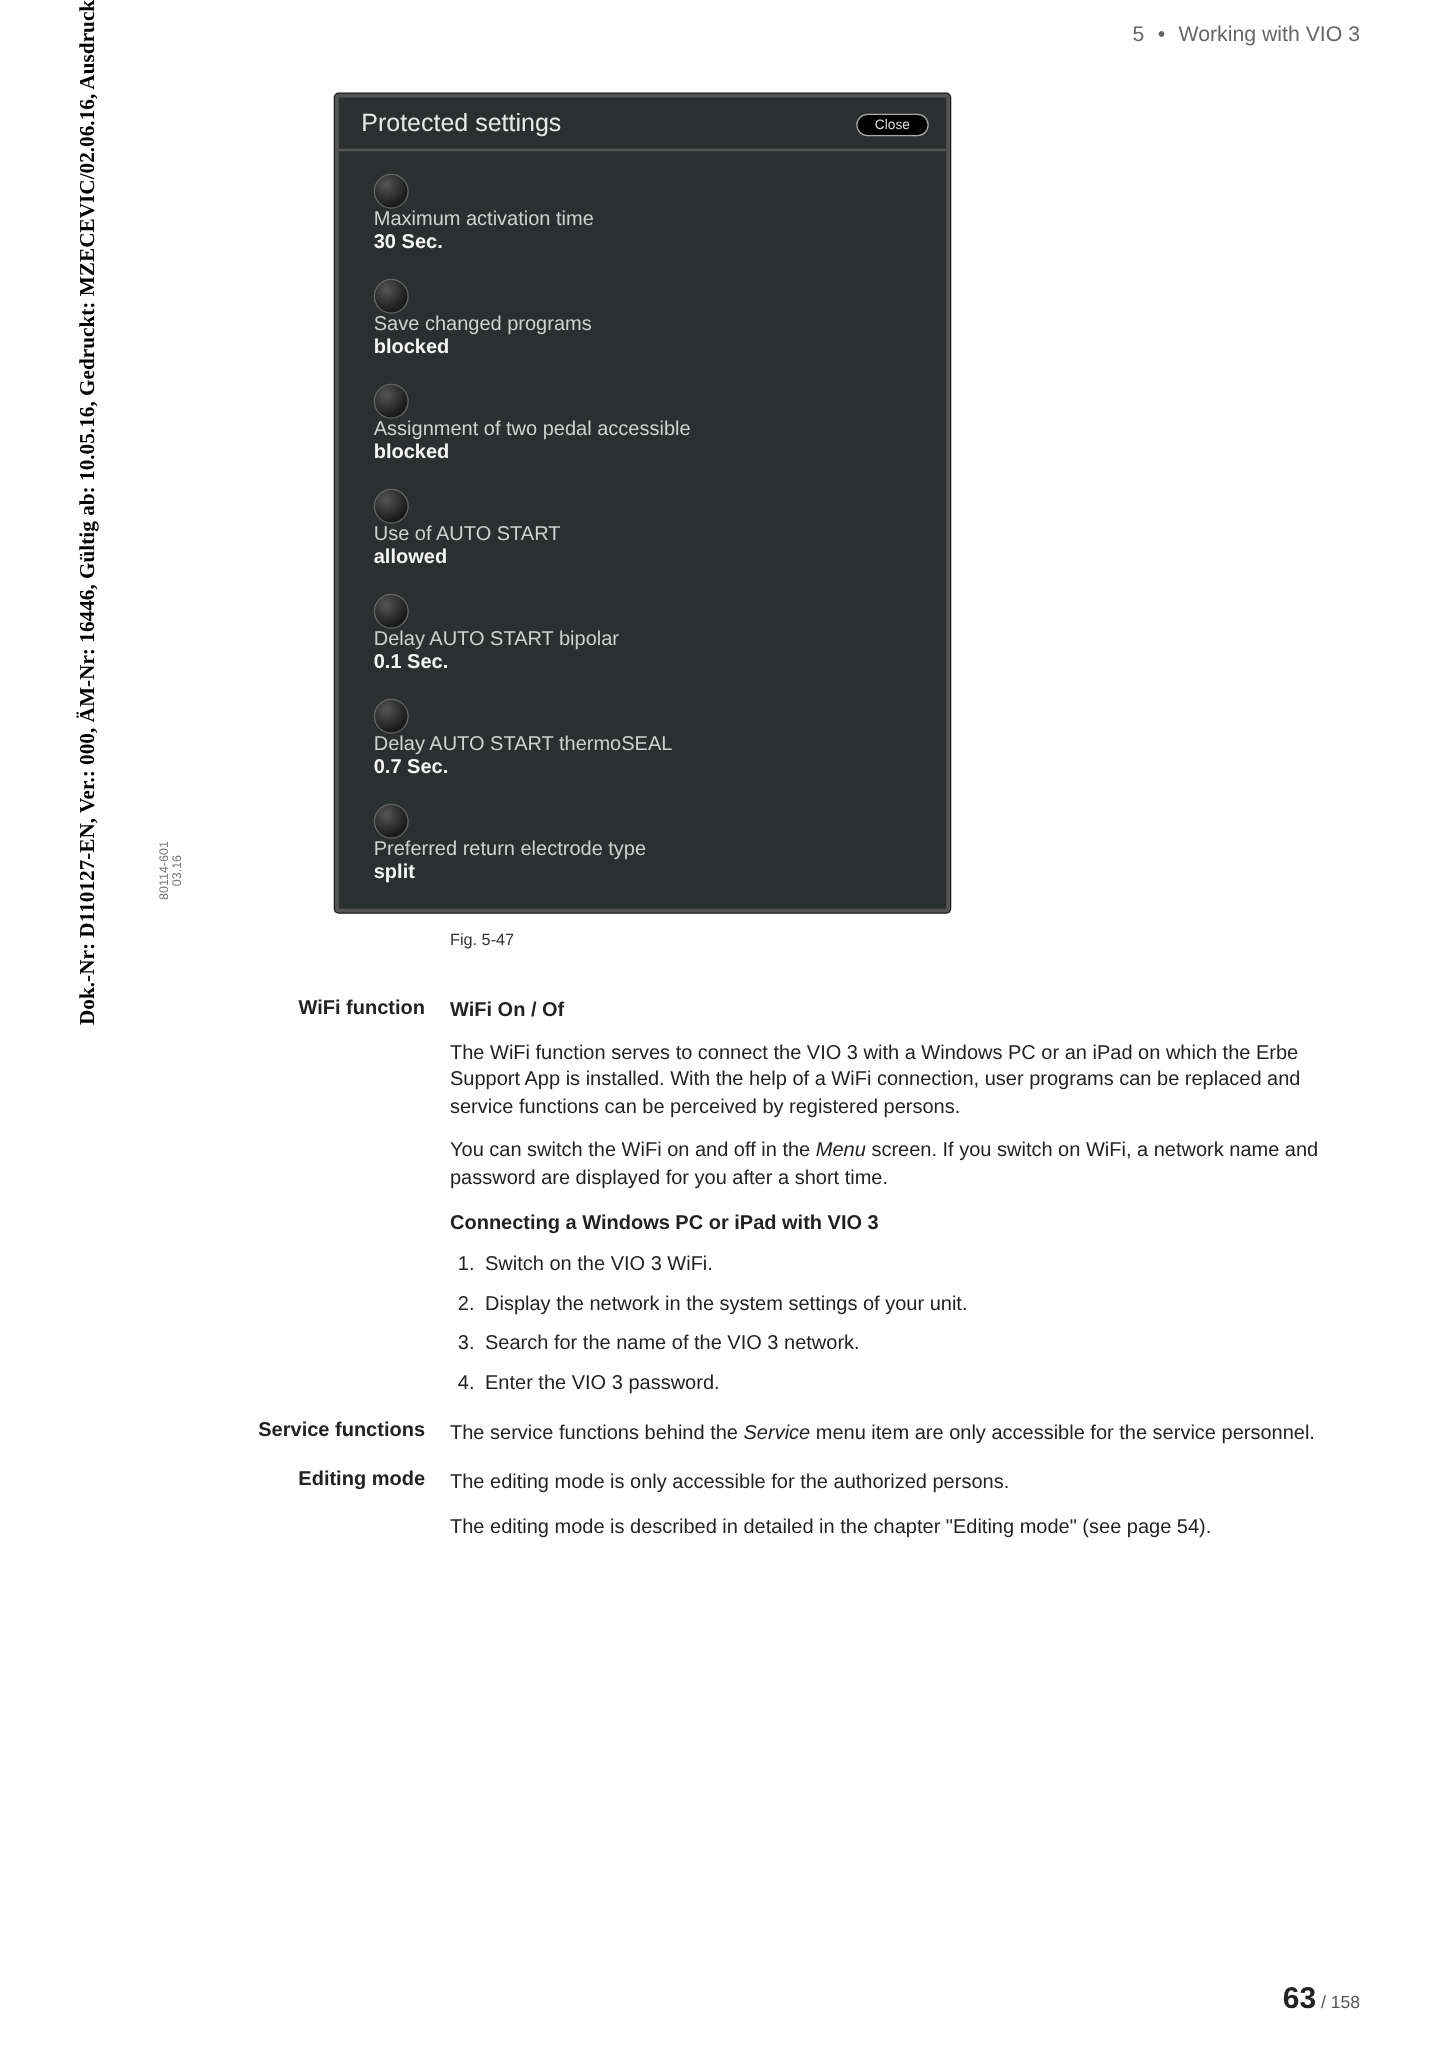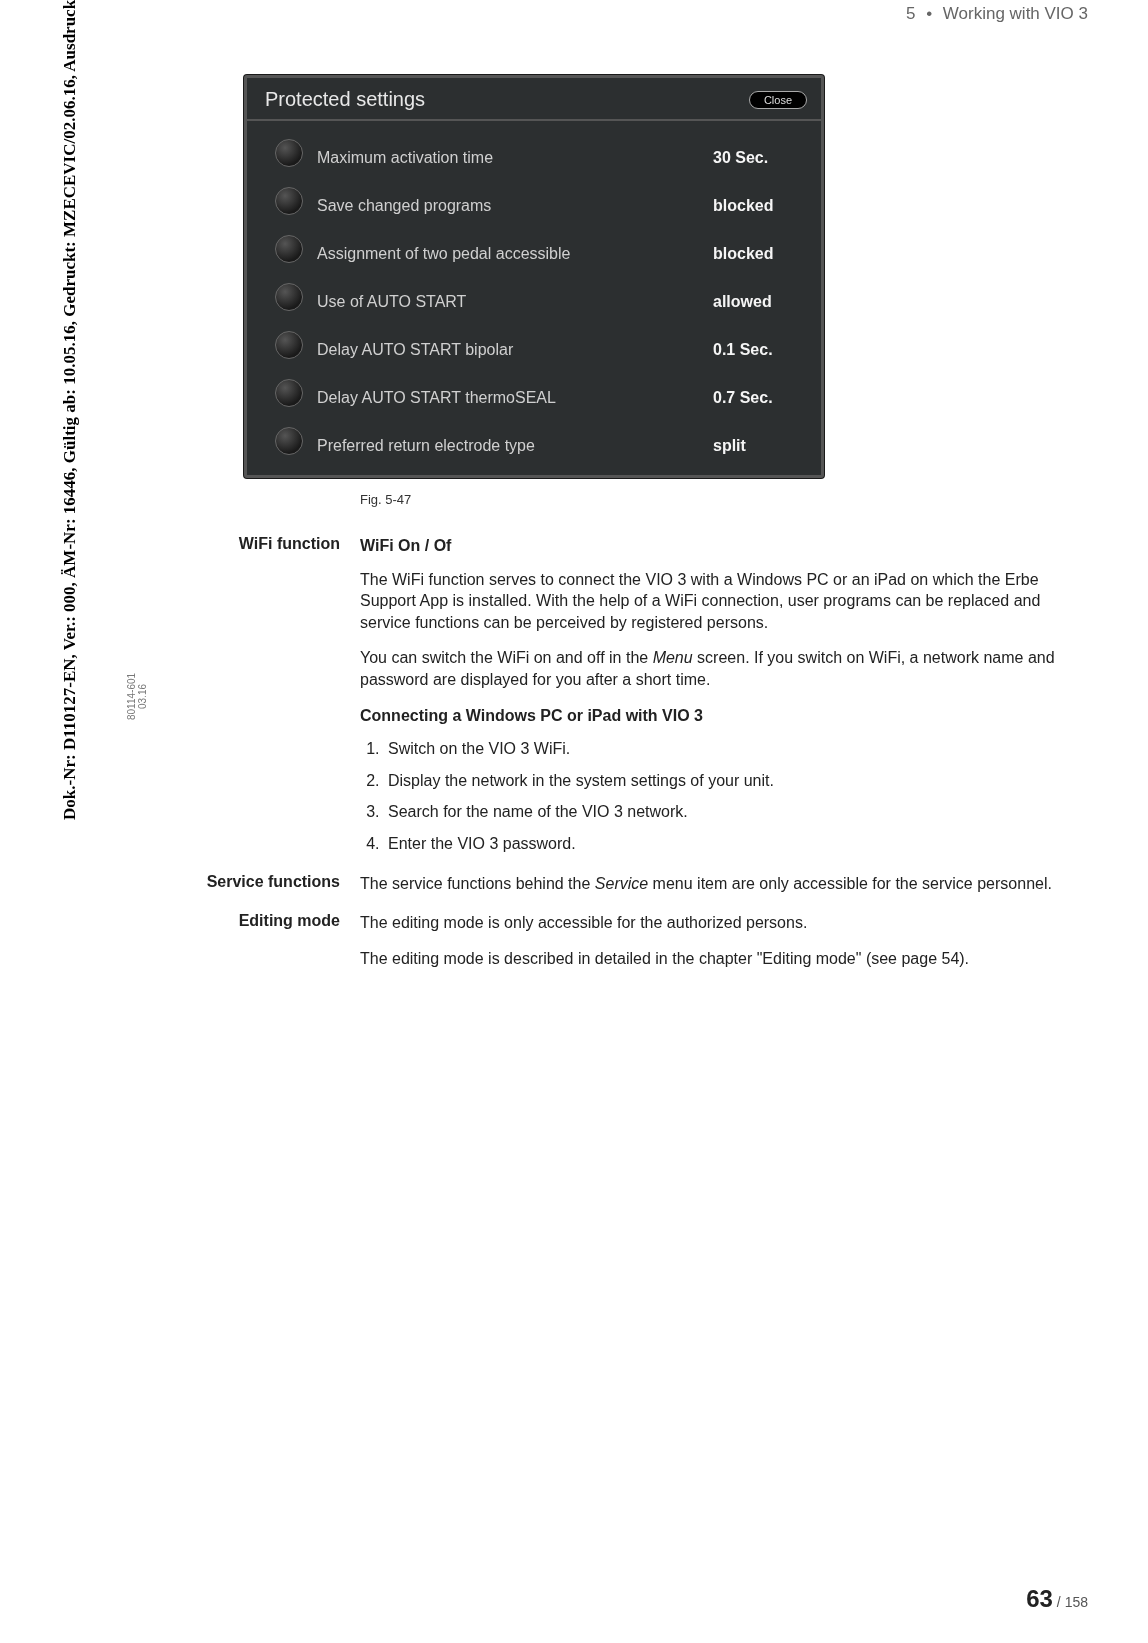--- a/index.html
+++ b/index.html
@@ -8,21 +8,21 @@
     padding: 0;
     font-family: Arial, Helvetica, sans-serif;
     background: #fff;
     width: 1148px;
     height: 1643px;
     position: relative;
     color: #222;
   }
   .page-header {
     position: absolute;
-    top: 4px;
+    top: 18px;
     right: 60px;
     font-size: 17px;
     color: #666;
   }
   .page-header .bullet { margin: 0 6px; }
   .vertical-note {
     position: absolute;
     left: 60px;
     top: 820px;
     transform: rotate(-90deg);
@@ -45,22 +45,22 @@
     text-align: center;
   }
   .content {
     position: absolute;
     left: 160px;
     top: 75px;
     width: 930px;
   }
   
   .settings-panel {
-    margin-left: 84px;
-    width: 580px;
+    margin-left: 108px;
+    width: 492px;
     background: #2c2f30;
     border: 3px solid #555;
     border-radius: 3px;
     color: #dcdcdc;
     padding-bottom: 10px;
     box-shadow: 0 0 0 1px #1a1a1a;
   }
   .settings-header {
     display: flex;
     justify-content: space-between;
@@ -76,22 +76,23 @@
     border: 1px solid #aaa;
     border-radius: 10px;
     padding: 2px 14px;
     font-size: 11px;
     color: #ddd;
     background: #000000;
   }
   .settings-list { padding: 8px 10px 0 20px; }
   .settings-row {
     display: flex;
-    align-items: flex-end;
+    align-items: flex-start;
     padding: 10px 8px;
+    flex-direction: column;
   }
   .radio-icon {
     width: 28px;
     height: 28px;
     border-radius: 50%;
     background: radial-gradient(circle at 35% 30%, #555, #1a1a1a 70%);
     border: 1px solid #666;
     flex-shrink: 0;
     margin-right: 14px;
   }
@@ -106,21 +107,21 @@
     font-weight: 700;
     width: 90px;
   }
   .fig-caption {
     margin-left: 200px;
     margin-top: 14px;
     font-size: 13px;
     color: #333;
   }
   
-  .sections { margin-top: 28px; }
+  .sections { margin-top: 39px; }
   .section-row {
     display: flex;
     align-items: flex-start;
     margin-bottom: 4px;
   }
   .section-label {
     width: 200px;
     text-align: right;
     padding-right: 20px;
     font-weight: bold;

